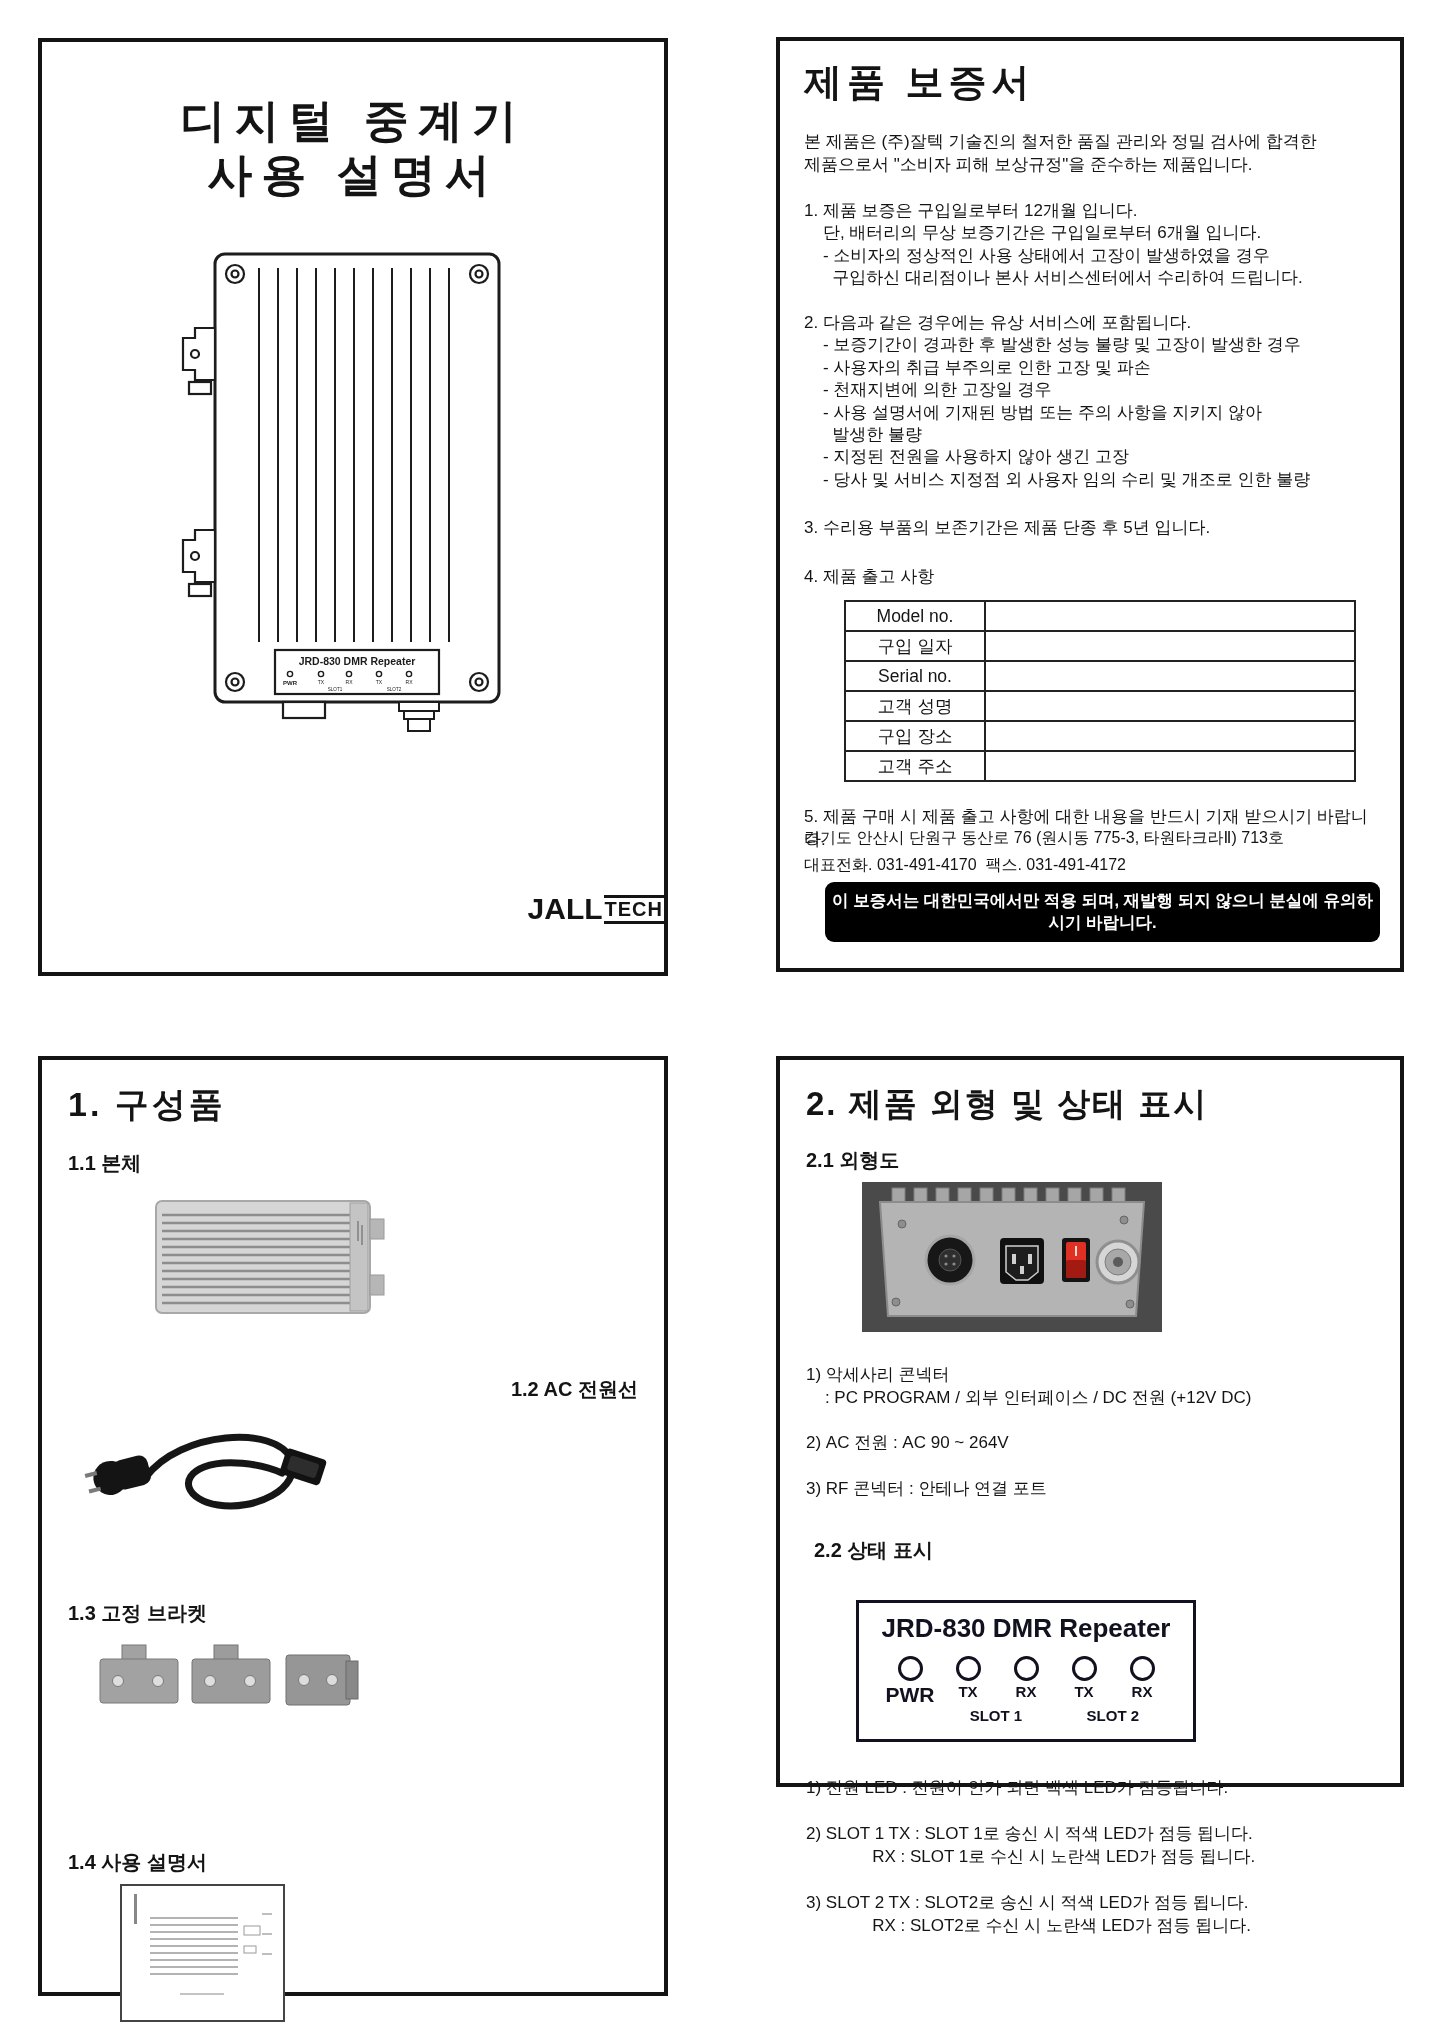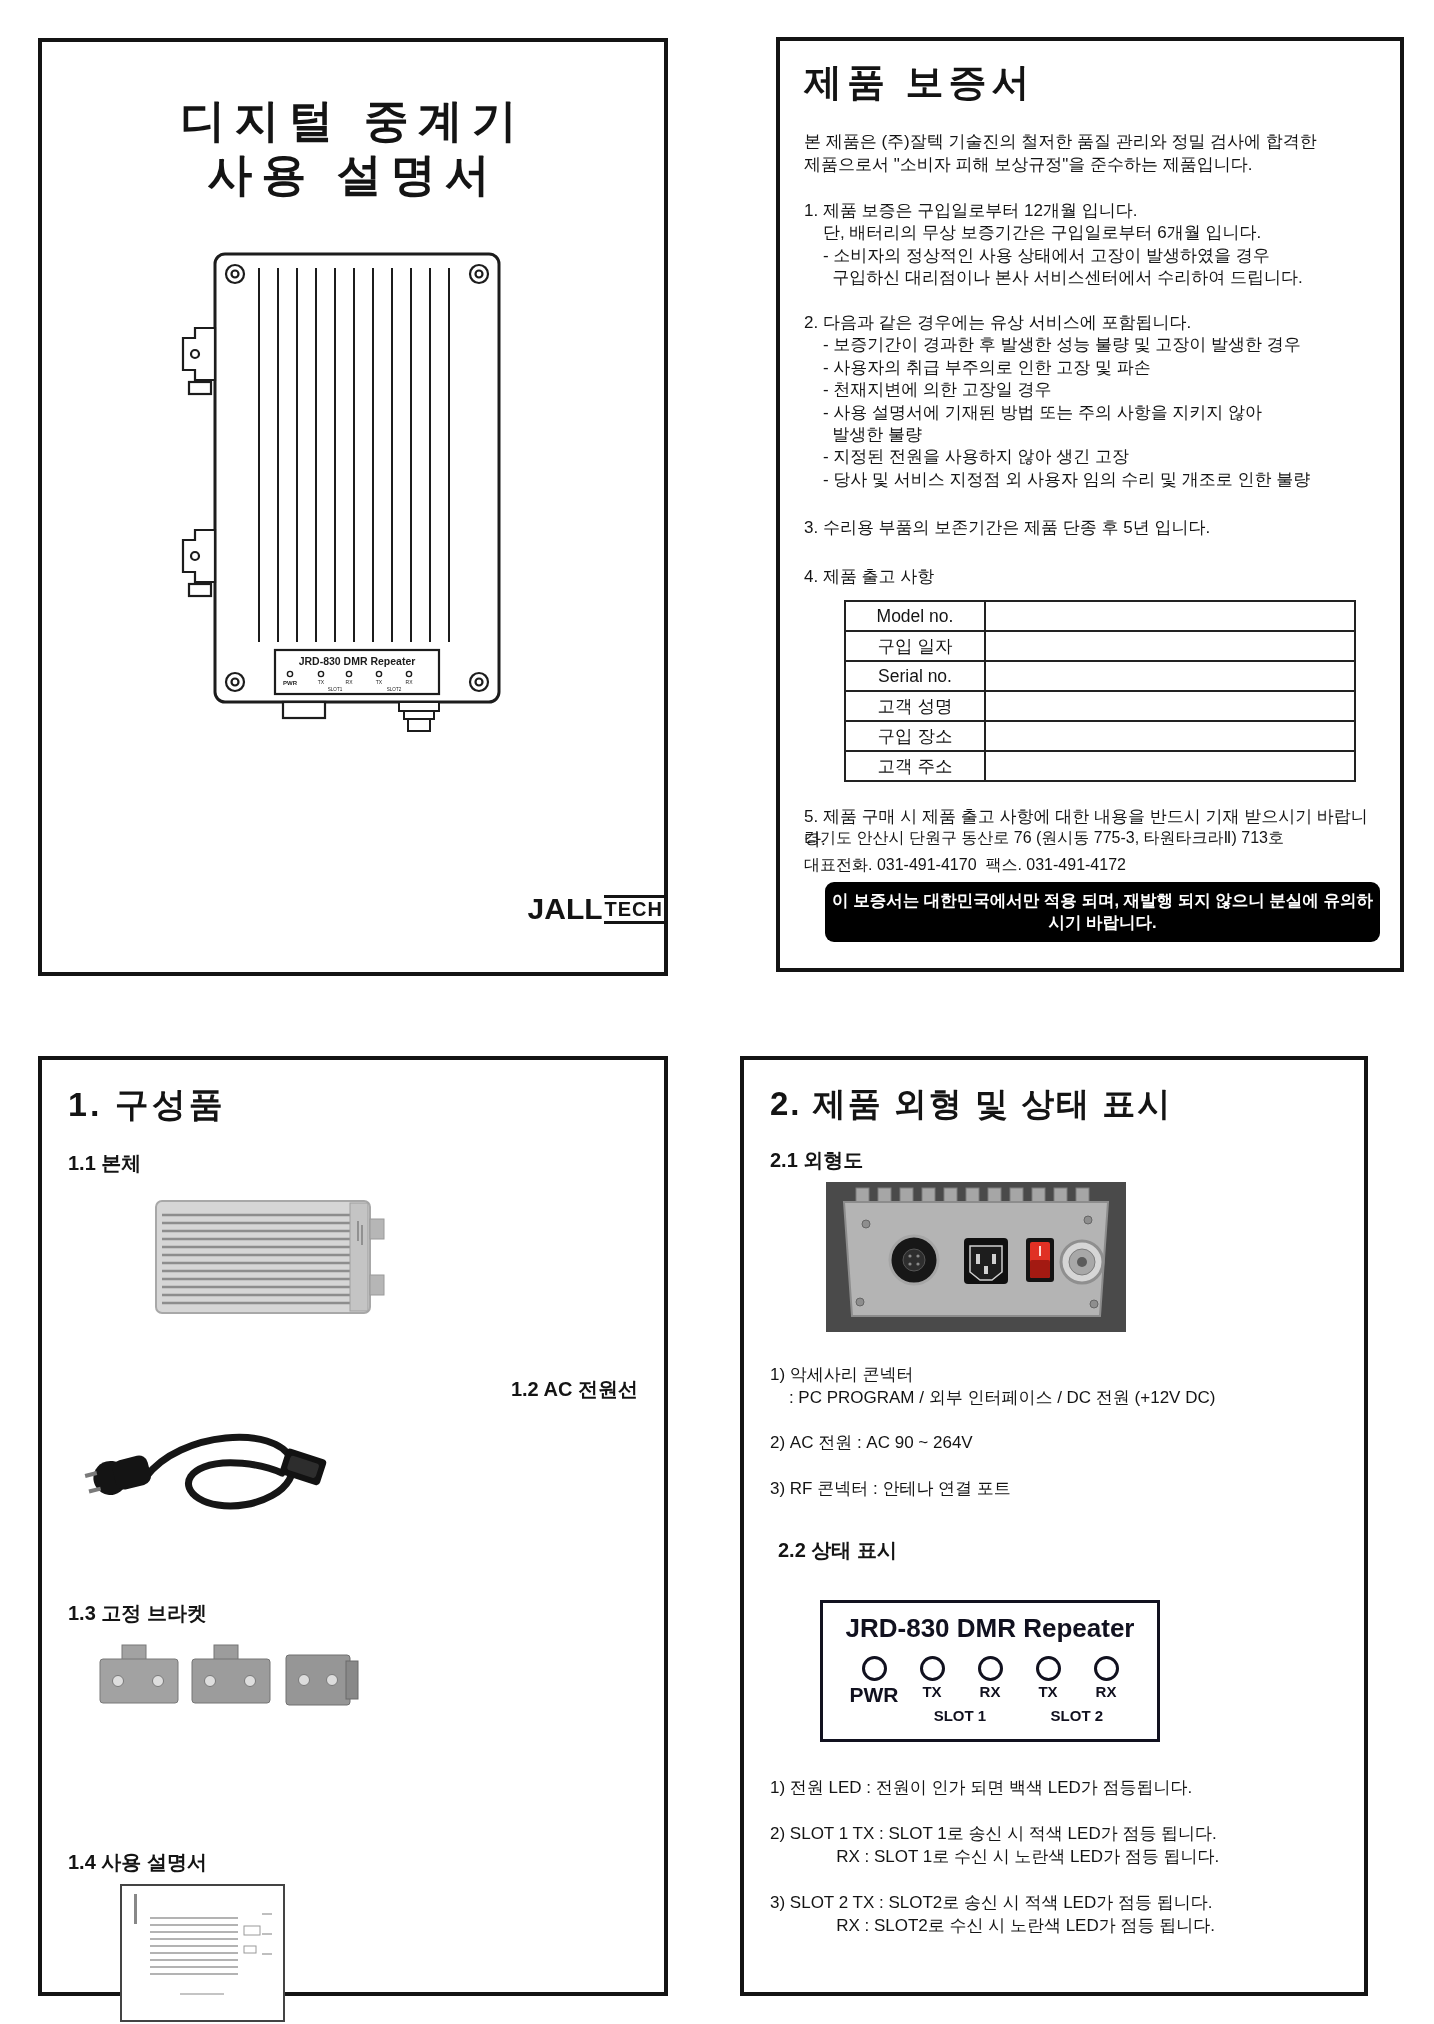--- a/index.html
+++ b/index.html
@@ -4,21 +4,21 @@
 <style>
   html,body{margin:0;padding:0;}
   body{
     width:1434px;height:2024px;background:#ffffff;position:relative;
     font-family:"Liberation Sans","DejaVu Sans",sans-serif;color:#141414;
   }
   .page{position:absolute;box-sizing:border-box;border:4px solid #141414;background:#fff;}
   #page-cover{left:38px;top:38px;width:630px;height:938px;}
   #page-warranty{left:776px;top:37px;width:628px;height:935px;}
   #page-components{left:38px;top:1056px;width:630px;height:940px;}
-  #page-status{left:740px;top:1056px;width:628px;height:940px;}
+  #page-status{left:776px;top:1056px;width:628px;height:731px;}
   .pre{white-space:pre-wrap;}
 
   
   .cover-title{margin-top:52px;text-align:center;font-size:45px;font-weight:800;
     letter-spacing:9px;line-height:1.2;}
   .device-svg{display:block;margin:40px auto 0;}
   .logo{position:absolute;left:0;right:0;bottom:46px;text-align:right;}
   .logo-jall{font-size:30px;font-weight:800;letter-spacing:0px;}
   .logo-tech{display:inline-block;font-size:20px;font-weight:700;letter-spacing:1px;
     border-top:3px solid #141414;border-bottom:3px solid #141414;line-height:1.15;

